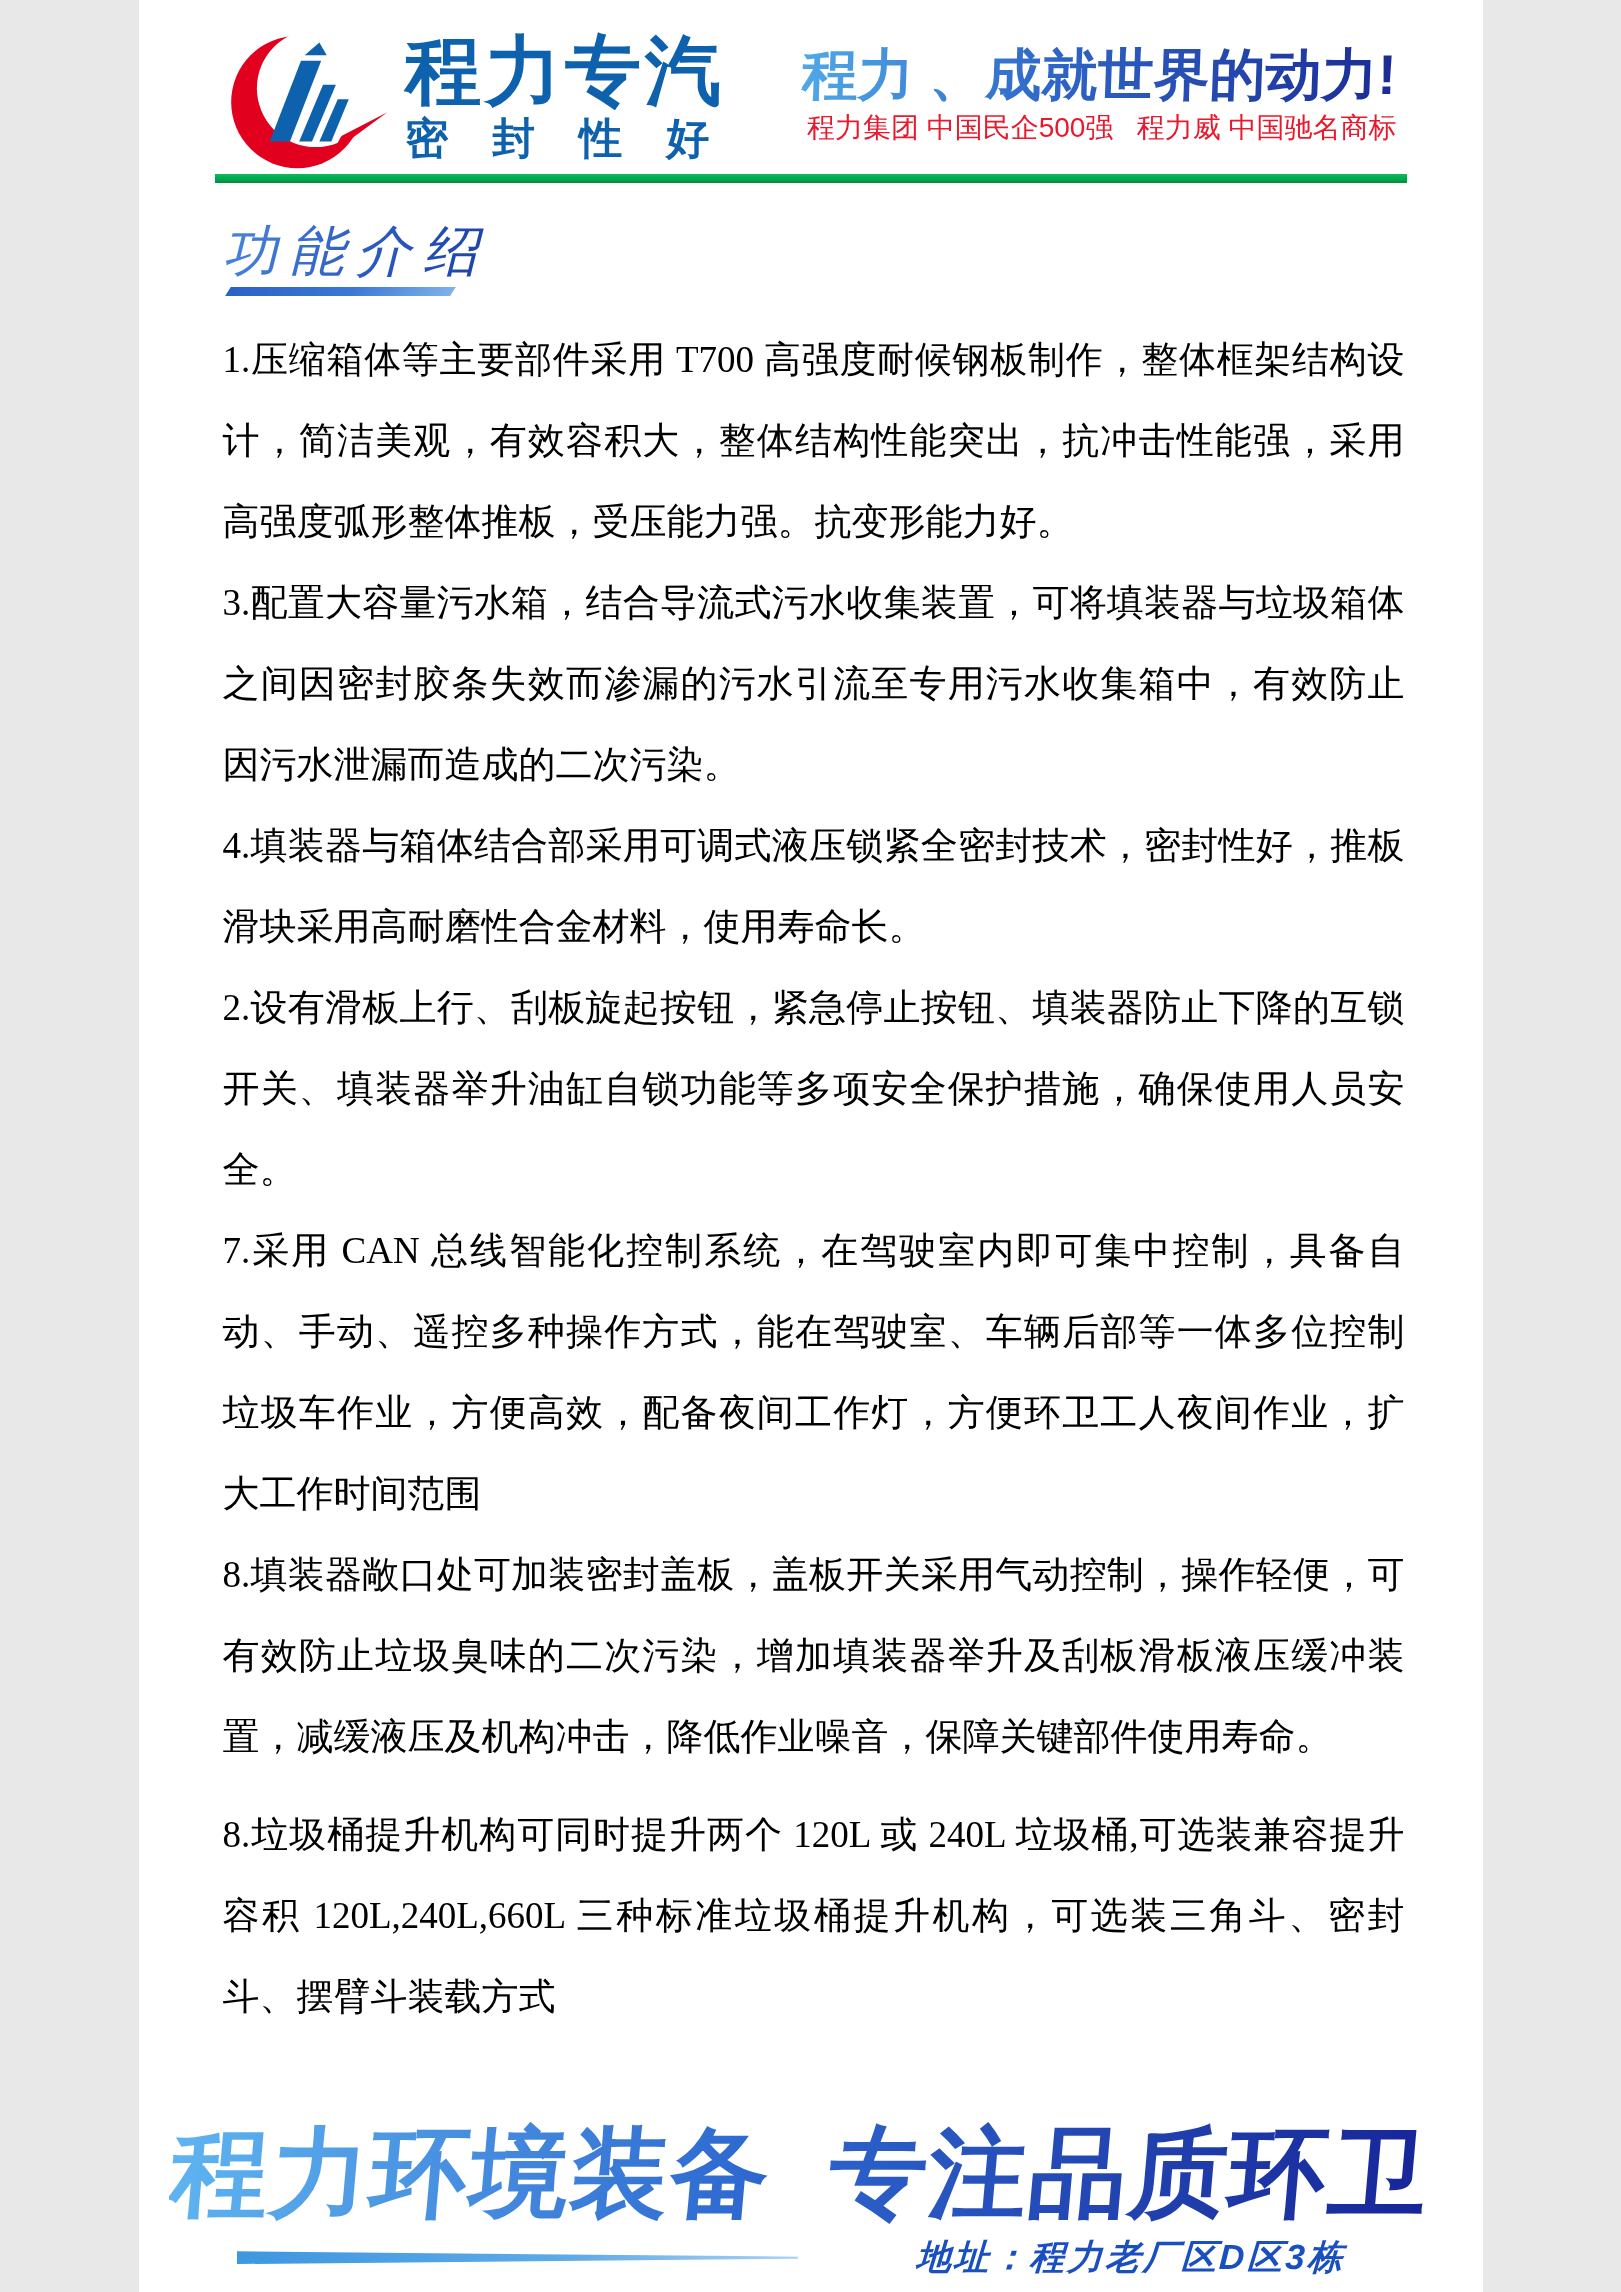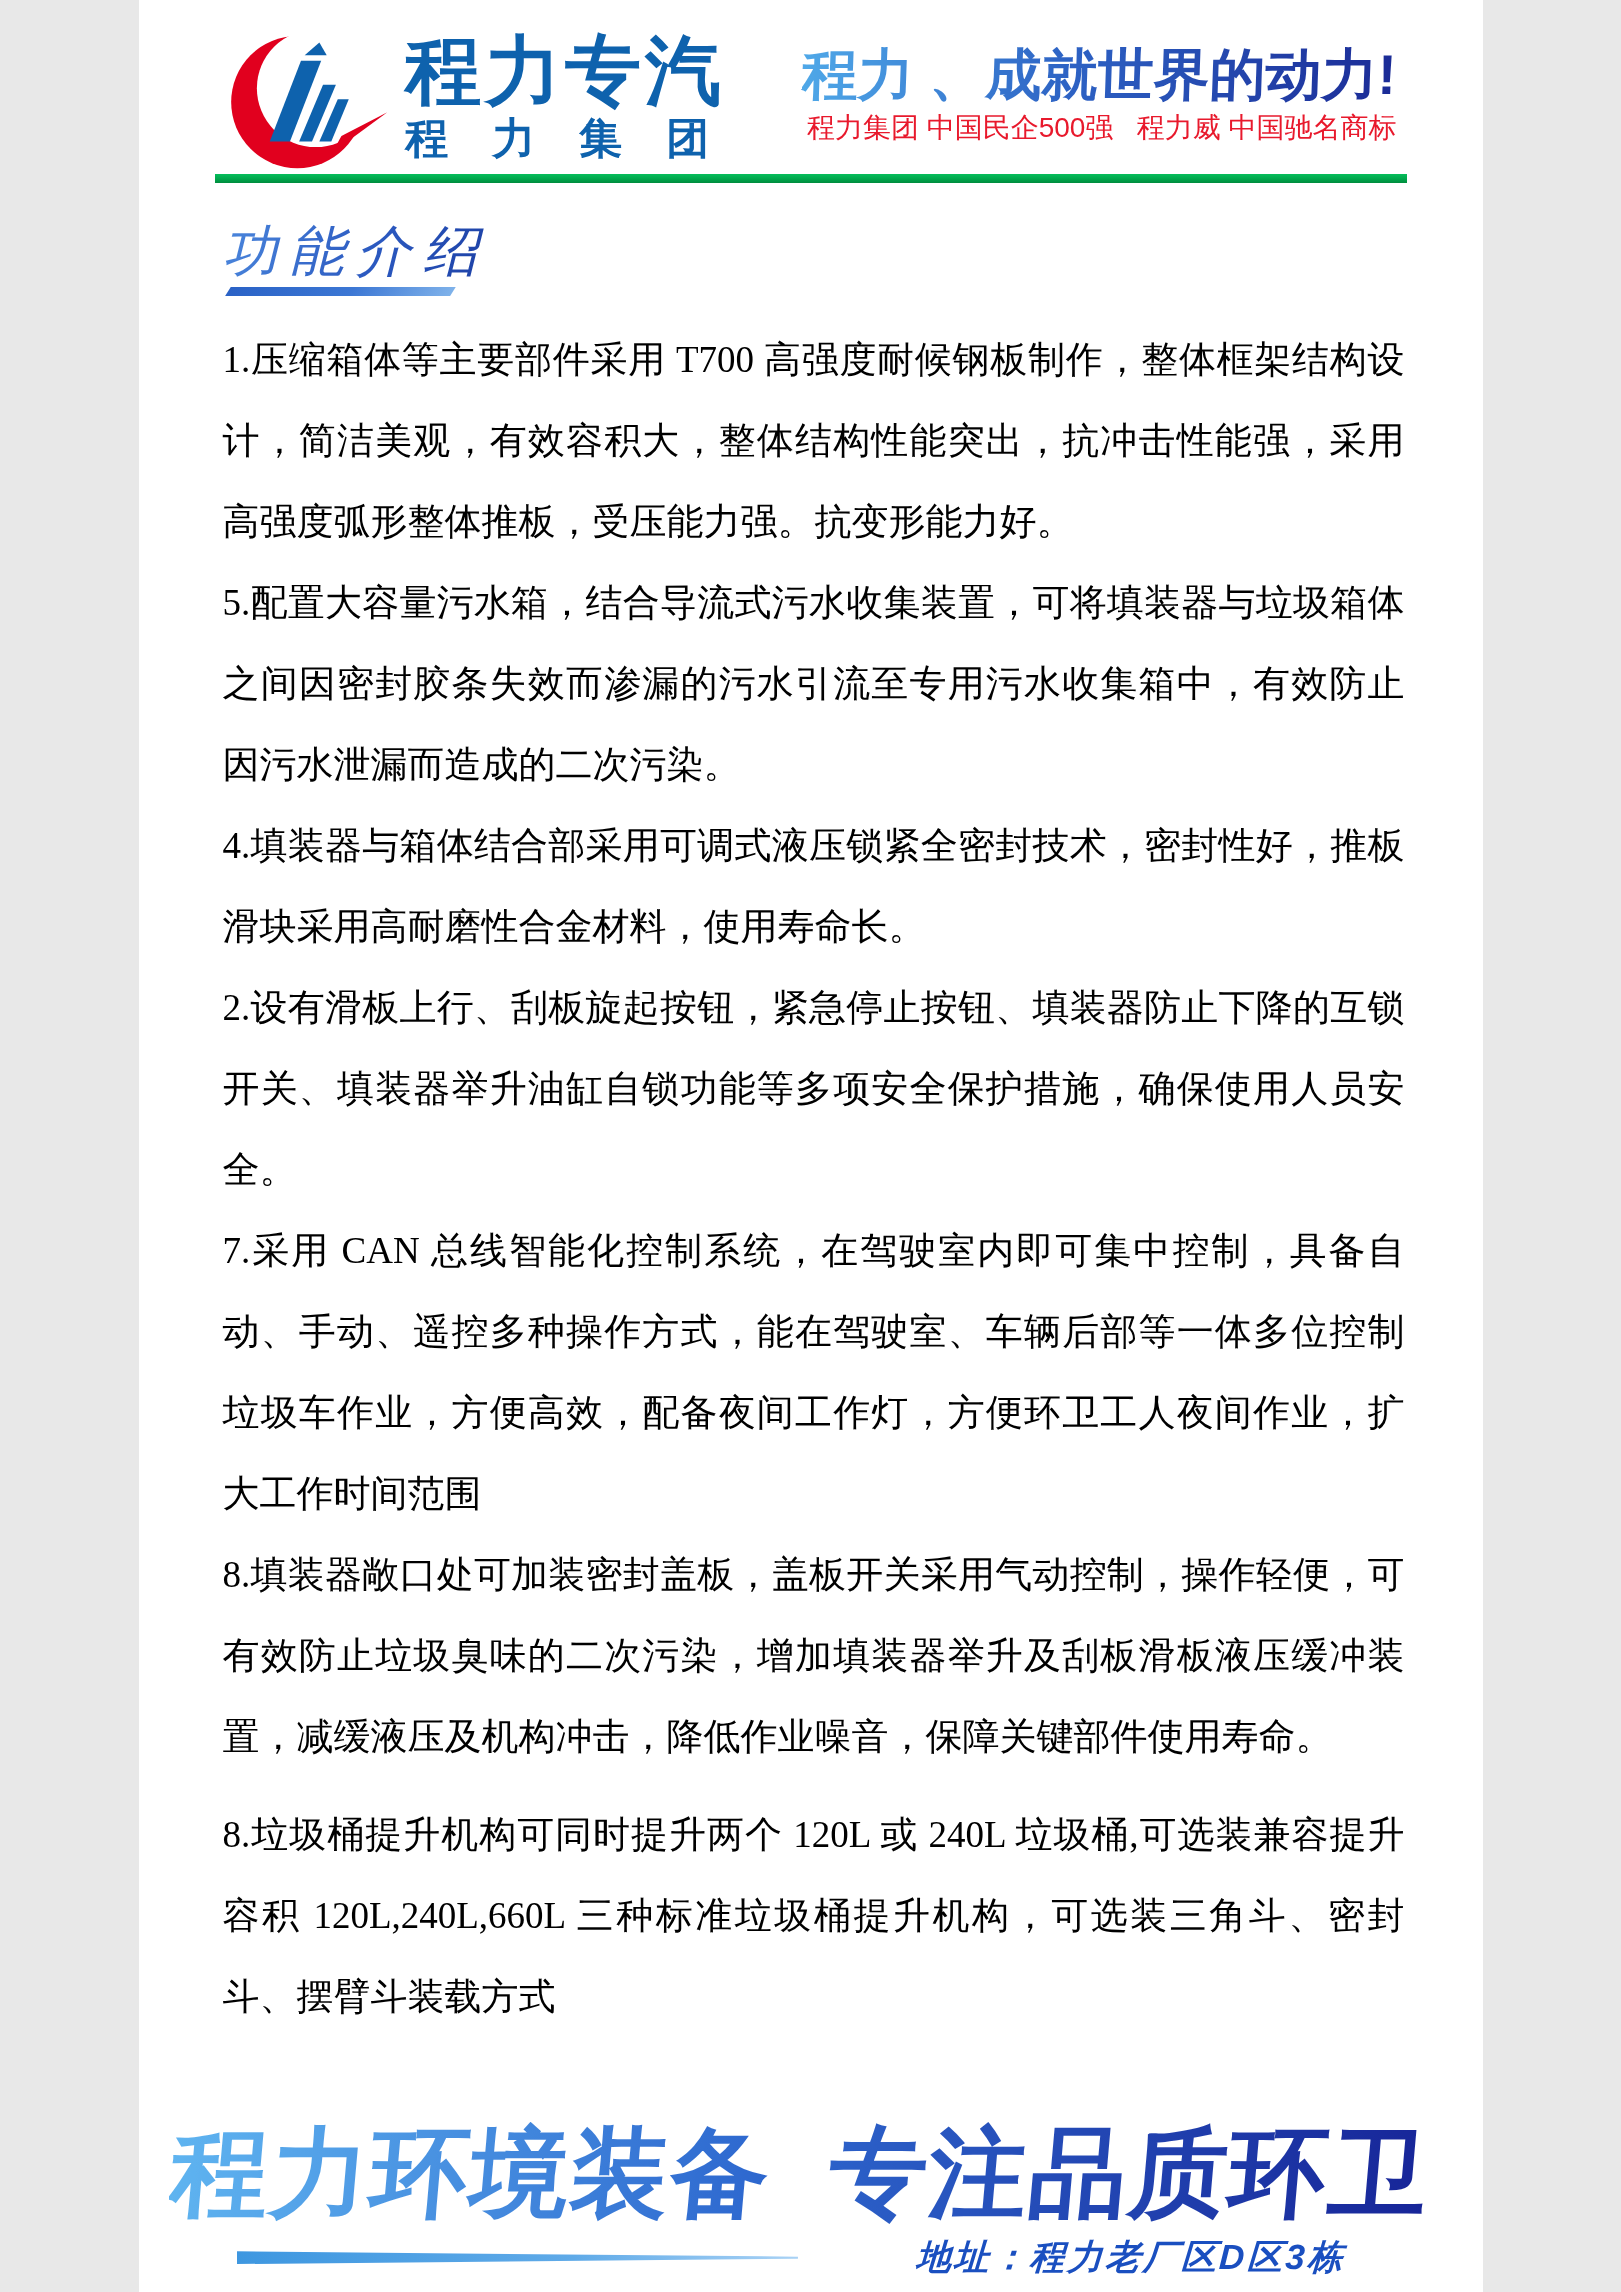--- a/index.html
+++ b/index.html
@@ -118,41 +118,41 @@
         <circle cx="100" cy="70" r="64" fill="#ffffff"></circle>
         <polygon points="118,140 178,96 128,122" fill="#E1001E"></polygon>
 
         <polygon points="50,128 84,40 106,40 72,128" fill="#0E62AD"></polygon>
         <polygon points="82,128 108,66 122,66 96,128" fill="#0E62AD"></polygon>
         <polygon points="104,128 124,82 136,82 117,128" fill="#0E62AD"></polygon>
         <polygon points="88,34 104,20 112,34" fill="#0E62AD"></polygon>
       </svg>
       <div class="brand-text">
         <div class="brand-title">程力专汽</div>
-        <div class="brand-subtitle">程力集团</div>
+        <div class="brand-subtitle">密封性好</div>
       </div>
     </div>
     <div class="header-right">
       <div class="slogan">程力 、成就世界的动力!</div>
       <div class="tagline">程力集团 中国民企500强   程力威 中国驰名商标</div>
     </div>
   </div>
 
   <div class="green-bar"></div>
 
   
   <div class="section-title-block">
     <div class="section-title">功能介绍</div>
     <div class="title-underline"></div>
   </div>
 
   
   <div class="features">
     <p class="feature">1.压缩箱体等主要部件采用 T700 高强度耐候钢板制作，整体框架结构设计，简洁美观，有效容积大，整体结构性能突出，抗冲击性能强，采用高强度弧形整体推板，受压能力强。抗变形能力好。</p>
-    <p class="feature">5.配置大容量污水箱，结合导流式污水收集装置，可将填装器与垃圾箱体之间因密封胶条失效而渗漏的污水引流至专用污水收集箱中，有效防止因污水泄漏而造成的二次污染。</p>
+    <p class="feature">3.配置大容量污水箱，结合导流式污水收集装置，可将填装器与垃圾箱体之间因密封胶条失效而渗漏的污水引流至专用污水收集箱中，有效防止因污水泄漏而造成的二次污染。</p>
     <p class="feature">4.填装器与箱体结合部采用可调式液压锁紧全密封技术，密封性好，推板滑块采用高耐磨性合金材料，使用寿命长。</p>
     <p class="feature">2.设有滑板上行、刮板旋起按钮，紧急停止按钮、填装器防止下降的互锁开关、填装器举升油缸自锁功能等多项安全保护措施，确保使用人员安全。</p>
     <p class="feature">7.采用 CAN 总线智能化控制系统，在驾驶室内即可集中控制，具备自动、手动、遥控多种操作方式，能在驾驶室、车辆后部等一体多位控制垃圾车作业，方便高效，配备夜间工作灯，方便环卫工人夜间作业，扩大工作时间范围</p>
     <p class="feature">8.填装器敞口处可加装密封盖板，盖板开关采用气动控制，操作轻便，可有效防止垃圾臭味的二次污染，增加填装器举升及刮板滑板液压缓冲装置，减缓液压及机构冲击，降低作业噪音，保障关键部件使用寿命。</p>
     <p class="feature">8.垃圾桶提升机构可同时提升两个 120L 或 240L 垃圾桶,可选装兼容提升容积 120L,240L,660L 三种标准垃圾桶提升机构，可选装三角斗、密封斗、摆臂斗装载方式</p>
   </div>
 
   
   <div class="footer">
     <div class="footer-banner-row">

